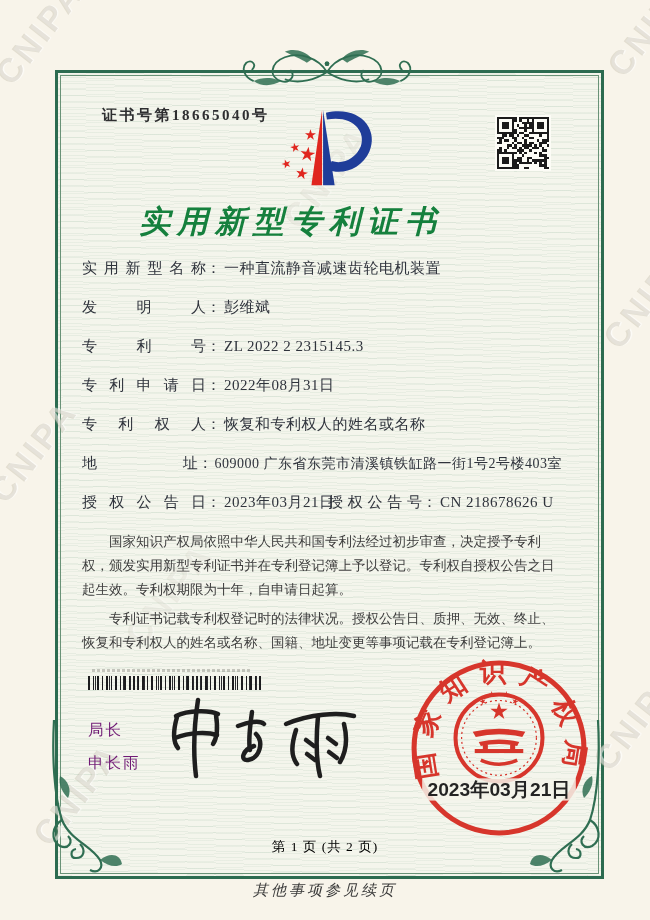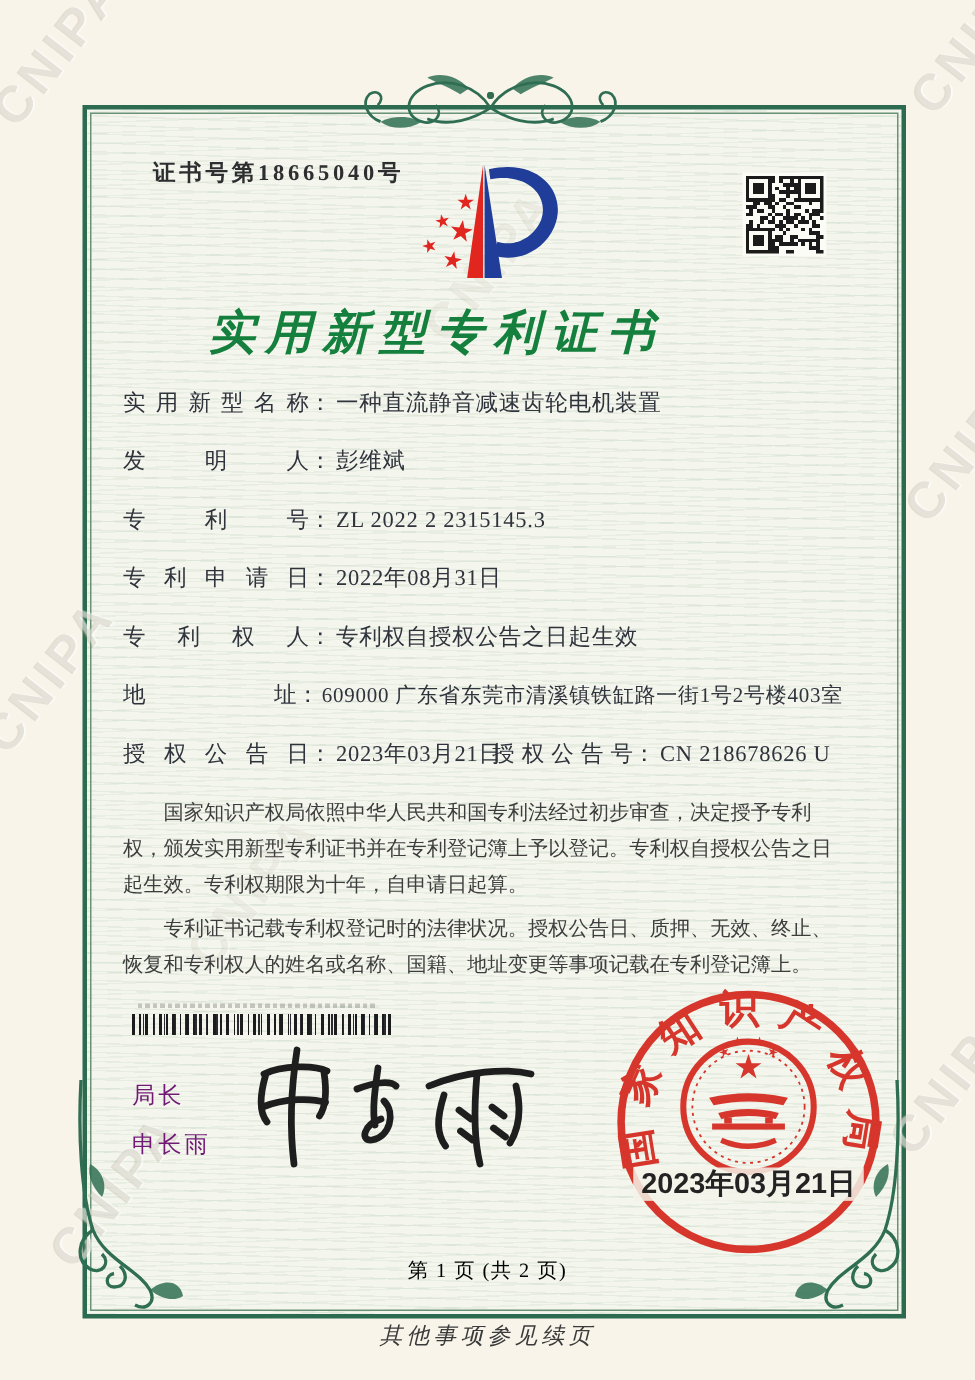--- a/index.html
+++ b/index.html
@@ -296,21 +296,21 @@
         <span class="fvalue">ZL 2022 2 2315145.3</span>
       </div>
       <div class="frow">
         <span class="flabel">专利申请日</span>
         <span class="fsep">：</span>
         <span class="fvalue">2022年08月31日</span>
       </div>
       <div class="frow">
         <span class="flabel">专利权人</span>
         <span class="fsep">：</span>
-        <span class="fvalue">专利权自授权公告之日起生效</span>
+        <span class="fvalue">恢复和专利权人的姓名或名称</span>
       </div>
       <div class="frow">
         <span class="flabel">地址</span>
         <span class="fsep">：</span>
         <span class="fvalue small">609000 广东省东莞市清溪镇铁缸路一街1号2号楼403室</span>
       </div>
       <div class="frow">
         <span class="flabel">授权公告日</span>
         <span class="fsep">：</span>
         <span class="fvalue">2023年03月21日</span>

